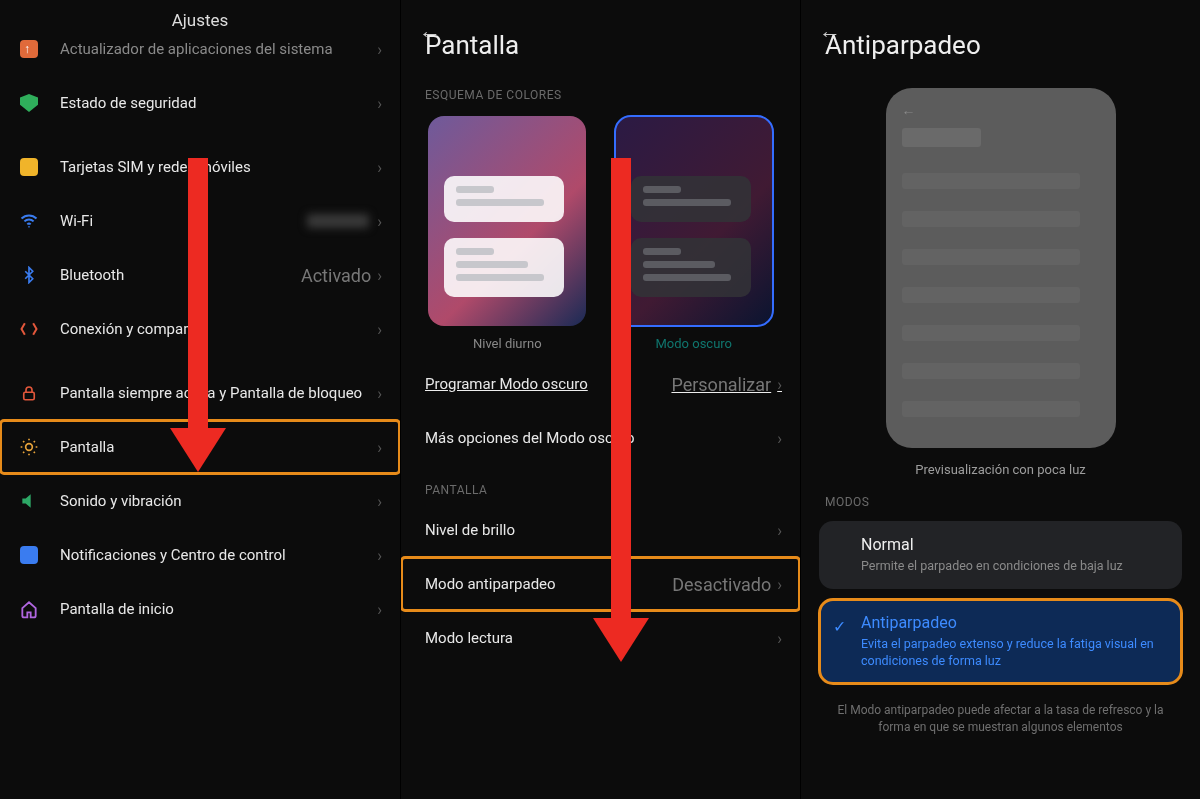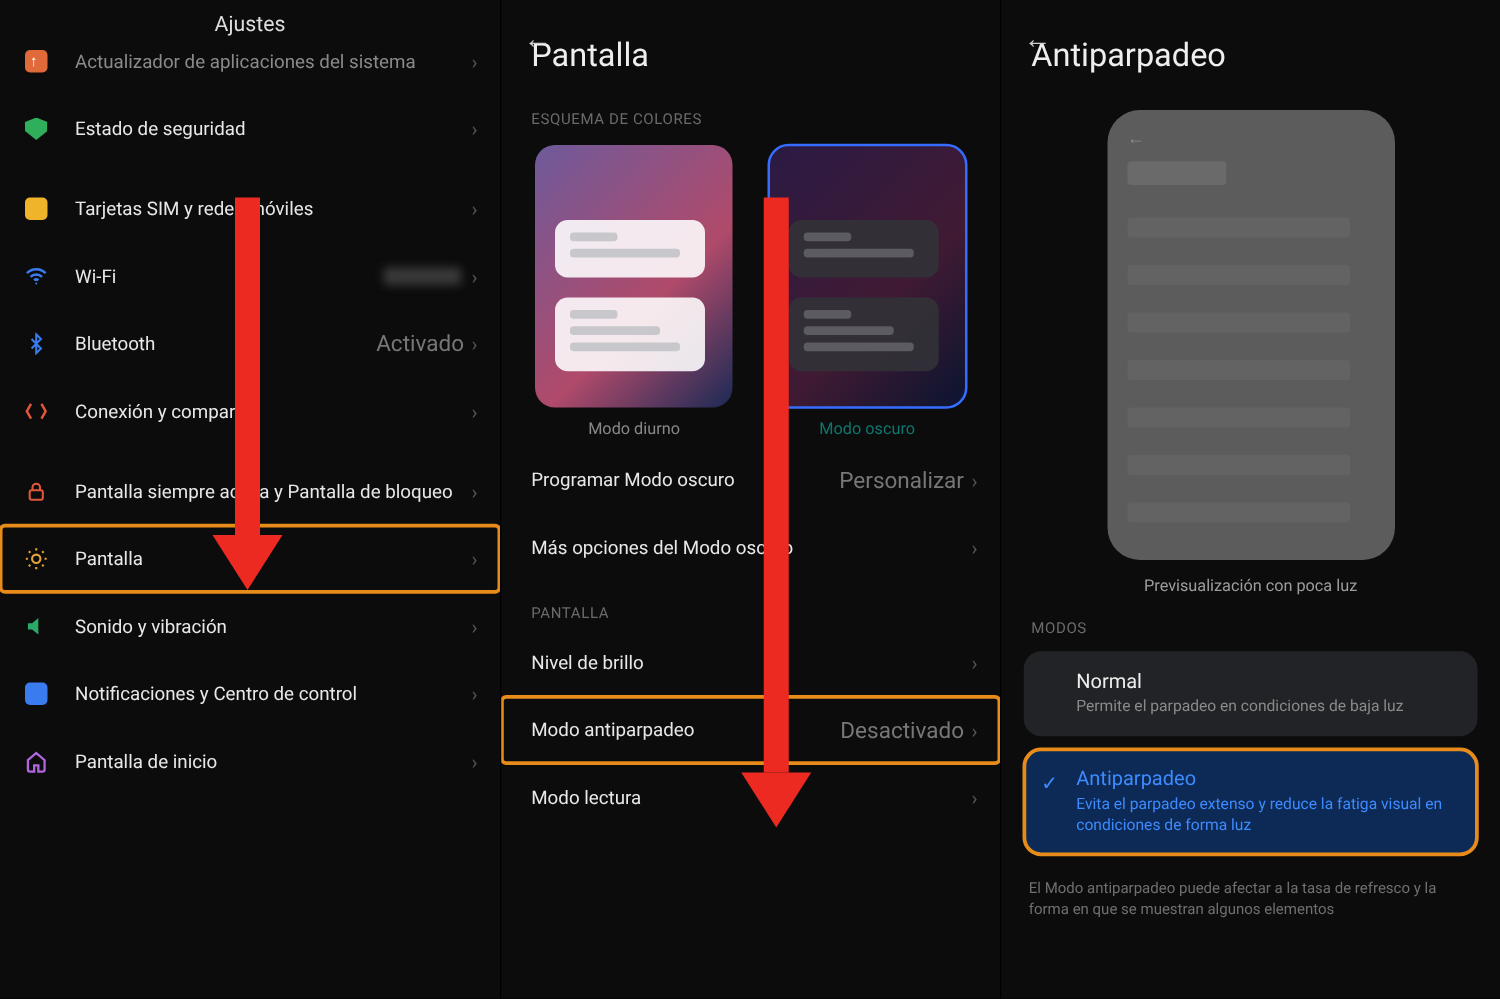--- a/index.html
+++ b/index.html
@@ -105,21 +105,21 @@
     padding: 14px 16px 14px 42px;
     position: relative;
   }
   .mode-card .mtitle { font-size: 16px; }
   .mode-card .mdesc  { font-size: 12.5px; margin-top:4px; line-height:1.35; }
   .mode-card.normal { background:#222326; }
   .mode-card.normal .mtitle { color:#eee;} .mode-card.normal .mdesc{color:#8a8a8a;}
   .mode-card.anti   { background:#0d2a56; }
   .mode-card.anti .mtitle { color:#3d8bff;} .mode-card.anti .mdesc{color:#3d8bff;}
   .mode-check { position:absolute; left:14px; top:18px; color:#3d8bff; font-size:16px;}
-  .footnote { color:#6f6f6f; font-size:12px; line-height:1.45; padding: 8px 22px 0;}
+  .footnote { color:#6f6f6f; font-size:12px; line-height:1.45; padding: 8px 22px 0; text-align: center;}
 
   
   .ic-update   { background:#e06a3a; }
   .ic-shield   { background:#2fae5b; }
   .ic-sim      { background:#f0b42a; }
   .ic-wifi     { color:#3a7cf0; font-size:18px; }
   .ic-bt       { color:#3a7cf0; font-size:18px; }
   .ic-share    { color:#e2573b; font-size:18px; }
   .ic-lock     { color:#e2573b; font-size:18px; }
   .ic-sun      { color:#e7a33a; font-size:18px; }
@@ -276,39 +276,39 @@
           <div class="widget light" style="left:16px; top:60px;">
             <div class="bar" style="width:38px;"></div>
               <div class="bar" style="width:88px;"></div>
           </div>
           <div class="widget light" style="left:16px; top:122px;">
             <div class="bar" style="width:38px;"></div>
               <div class="bar" style="width:72px;"></div>
               <div class="bar" style="width:88px;"></div>
           </div>
         </div>
-        <div class="scheme-caption muted">Modo diurno</div>
+        <div class="scheme-caption muted">Nivel diurno</div>
       </div>
       <div class="scheme-card">
         <div class="scheme-thumb dark">
           <div class="widget dark" style="left:16px; top:60px;">
             <div class="bar" style="width:38px;"></div>
               <div class="bar" style="width:88px;"></div>
           </div>
           <div class="widget dark" style="left:16px; top:122px;">
             <div class="bar" style="width:38px;"></div>
               <div class="bar" style="width:72px;"></div>
               <div class="bar" style="width:88px;"></div>
           </div>
         </div>
         <div class="scheme-caption accent">Modo oscuro</div>
       </div>
     </div>
 
-    <div class="row" style="padding-left:24px;">
+    <div class="row" style="padding-left:24px;text-decoration:underline;">
       <span class="label">Programar Modo oscuro</span>
       <span class="value">Personalizar</span>
       <span class="chev">›</span>
     </div>
     <div class="row" style="padding-left:24px;">
       <span class="label">Más opciones del Modo oscuro</span>
       <span class="chev">›</span>
     </div>
 
     <div class="gap"></div>

